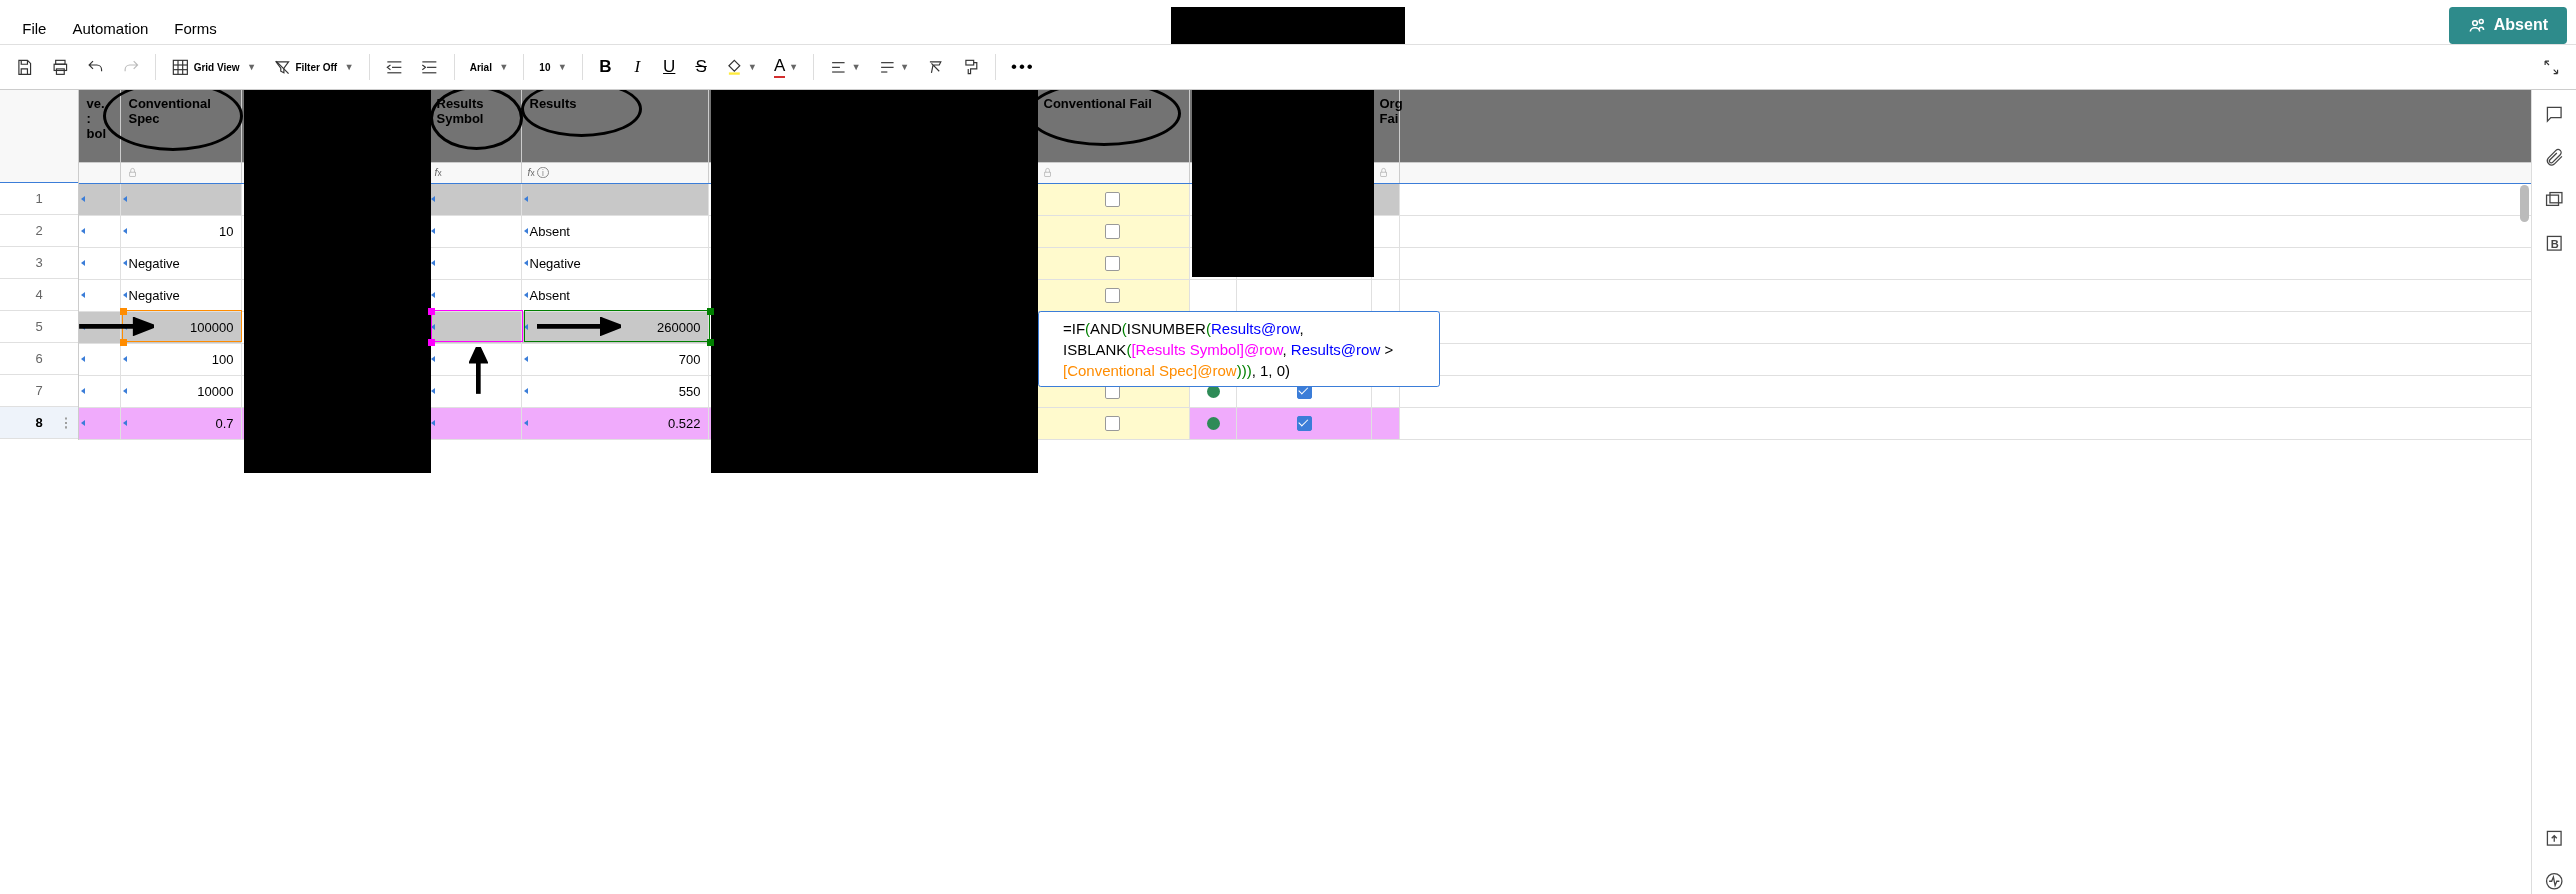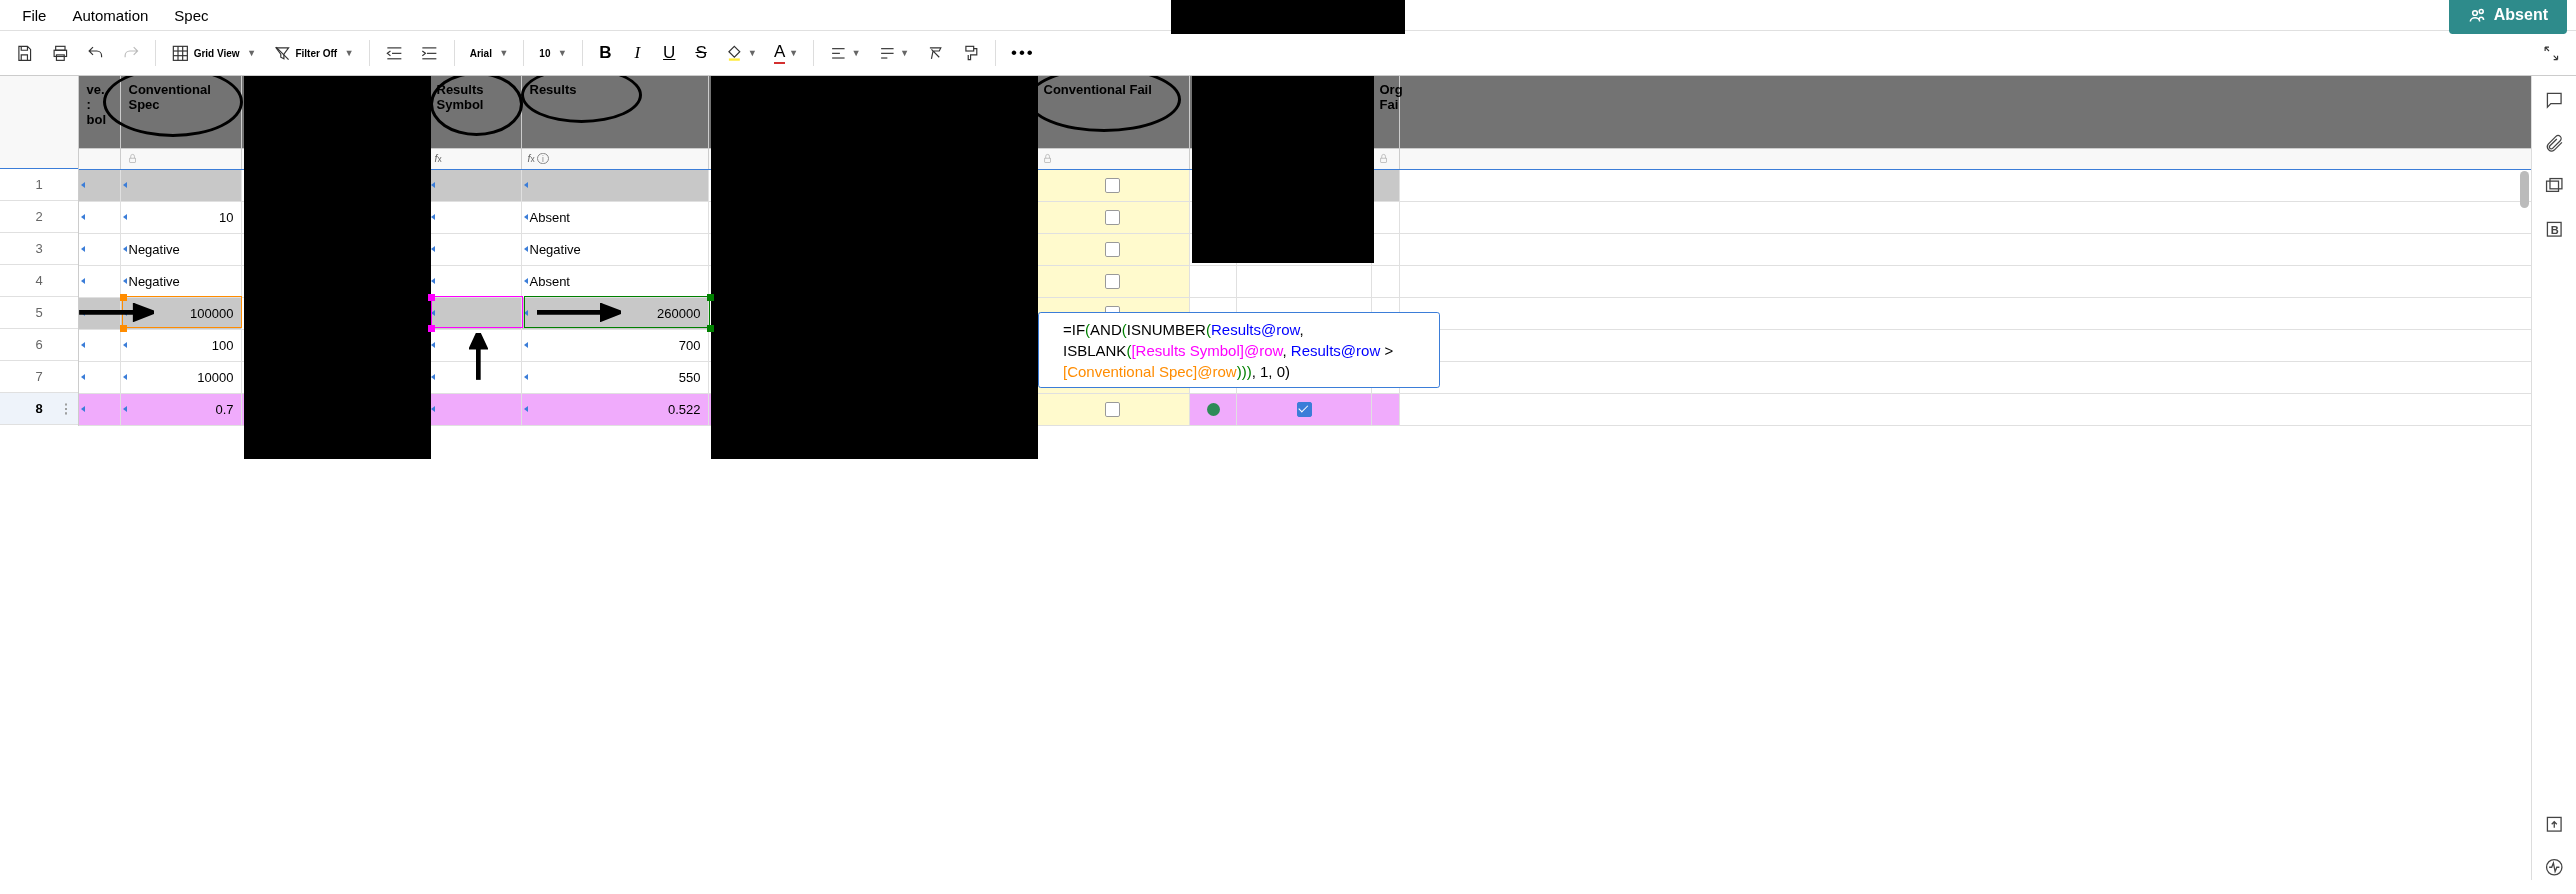--- a/index.html
+++ b/index.html
@@ -1,19 +1,19 @@
 <!DOCTYPE html>
 <html style="font-size:15px"><head>
 <meta charset="utf-8">
 <style>
   * { box-sizing: border-box; margin: 0; padding: 0; }
   body { font-family: Arial, sans-serif; font-size: 12px; background: #fff; overflow: hidden; }
   
   
-  .menu-bar { display: flex; align-items: center; height: 31px; padding: 0 9.3px; border-bottom: 0.9px solid #e0e0e0; position: relative; }
+  .menu-bar { display: flex; align-items: flex-end; height: 45px; padding: 0 9.3px; border-bottom: 0.9px solid #e0e0e0; position: relative; }
   .menu-item { padding: 7.5px 13px; font-size: 15px; cursor: pointer; }
   .redacted-title { position: absolute; left: 50%; transform: translateX(-50%); width: 234px; height: 37px; background: #000; }
   .share-btn { margin-left: auto; background: #2e8b8b; color: #fff; padding: 9.3px 18.7px; border-radius: 3.7px; display: flex; align-items: center; gap: 7.5px; font-size: 16px; font-weight: bold; cursor: pointer; }
   .share-btn svg { width: 18.7px; height: 18.7px; }
   
   
   .toolbar { display: flex; align-items: center; height: 45px; padding: 0 7.5px; border-bottom: 0.9px solid #ccc; gap: 1.9px; }
   .tb-btn { padding: 5.6px 7.5px; cursor: pointer; display: flex; align-items: center; justify-content: center; min-width: 30px; height: 30px; }
   .tb-btn svg { width: 18.7px; height: 18.7px; stroke: #333; fill: none; stroke-width: 1.5; }
   .tb-btn.disabled svg { stroke: #bbb; }
@@ -94,21 +94,21 @@
   
   .lock-icon, .fx-icon { width: 11.2px; height: 11.2px; }
   .info-icon { width: 11.2px; height: 11.2px; border: 0.9px solid #888; border-radius: 50%; font-size: 8.4px; display: inline-flex; align-items: center; justify-content: center; margin-left: 2.8px; color: #888; }
 </style>
 </head>
 <body>
 
 <div class="menu-bar">
   <div class="menu-item">File</div>
   <div class="menu-item">Automation</div>
-  <div class="menu-item">Spec</div>
+  <div class="menu-item">Forms</div>
   <div class="redacted-title"></div>
   <div class="share-btn">
     <svg viewBox="0 0 24 24" fill="none" stroke="#fff" stroke-width="2">
         <circle cx="9" cy="9" r="3"></circle>
         <circle cx="17" cy="7" r="2.5"></circle>
         <path d="M3 20c0-3 3-5 6-5s6 2 6 5M14 18c0-2 1.5-3.5 3-3.5s3 1.5 3 3.5"></path>
       </svg>
     <span>Absent</span>
   </div>
 </div>
@@ -575,21 +575,21 @@
       </svg>
 <svg class="arrow" style="left:537px; top:227px; width:84px; height:18.7px" viewBox="0 0 90 20">
         <line class="arrow-line" x1="0" y1="10" x2="70" y2="10"></line>
         <polygon class="arrow-line" points="70,3 88,10 70,17"></polygon>
       </svg>
 <svg class="arrow" style="left:469px; top:257px; width:18.7px; height:47px" viewBox="0 0 20 50">
         <line class="arrow-line" x1="10" y1="50" x2="10" y2="15"></line>
         <polygon class="arrow-line" points="3,15 10,0 17,15"></polygon>
       </svg>
 
-<div class="formula-box" style="left:1038px; top:236px; width:402px;padding-left:24px;">
+<div class="formula-box" style="left:1038px; top:221px; width:402px;padding-left:24px;">
   <span class="fn">=IF</span><span class="paren">(</span><span class="fn">AND</span><span class="paren">(</span><span class="fn">ISNUMBER</span><span class="paren">(</span><span class="ref-blue">Results@row</span><span class="fn">, </span><span class="fn">ISBLANK</span><span class="paren">(</span><span class="ref-magenta">[Results Symbol]@row</span><span class="fn">, </span><span class="ref-blue">Results@row</span><span class="fn"> </span><span class="fn">&gt;</span><span class="fn"> </span><span class="ref-orange">[Conventional Spec]@row</span><span class="paren">)))</span><span class="fn">, 1, 0)</span>
 </div>
 
 <div style="position:absolute; right:1.9px; top:95px; width:9.3px; height:37px; background:#bbb; border-radius:4.7px;"></div>
 
 </div>
 
 <div class="right-bar">
   <div class="rb-btn">
         <svg viewBox="0 0 24 24">

